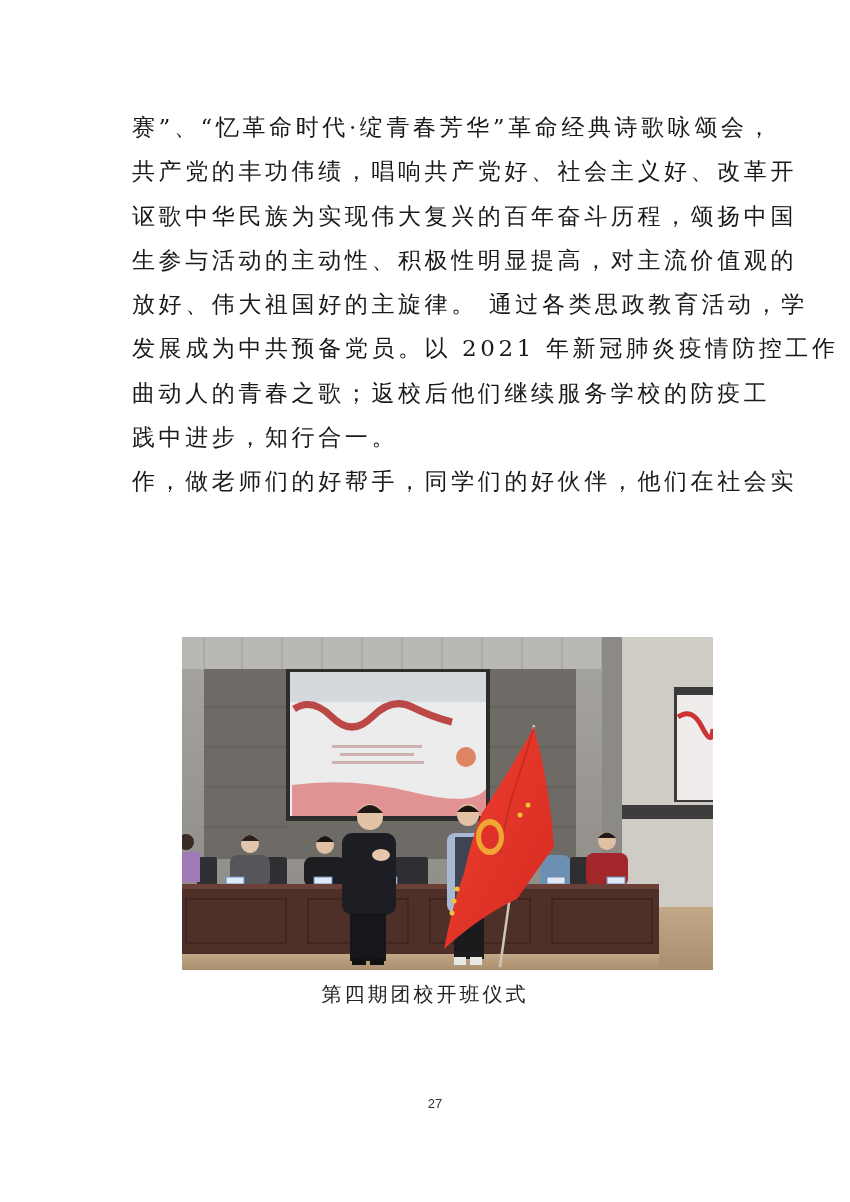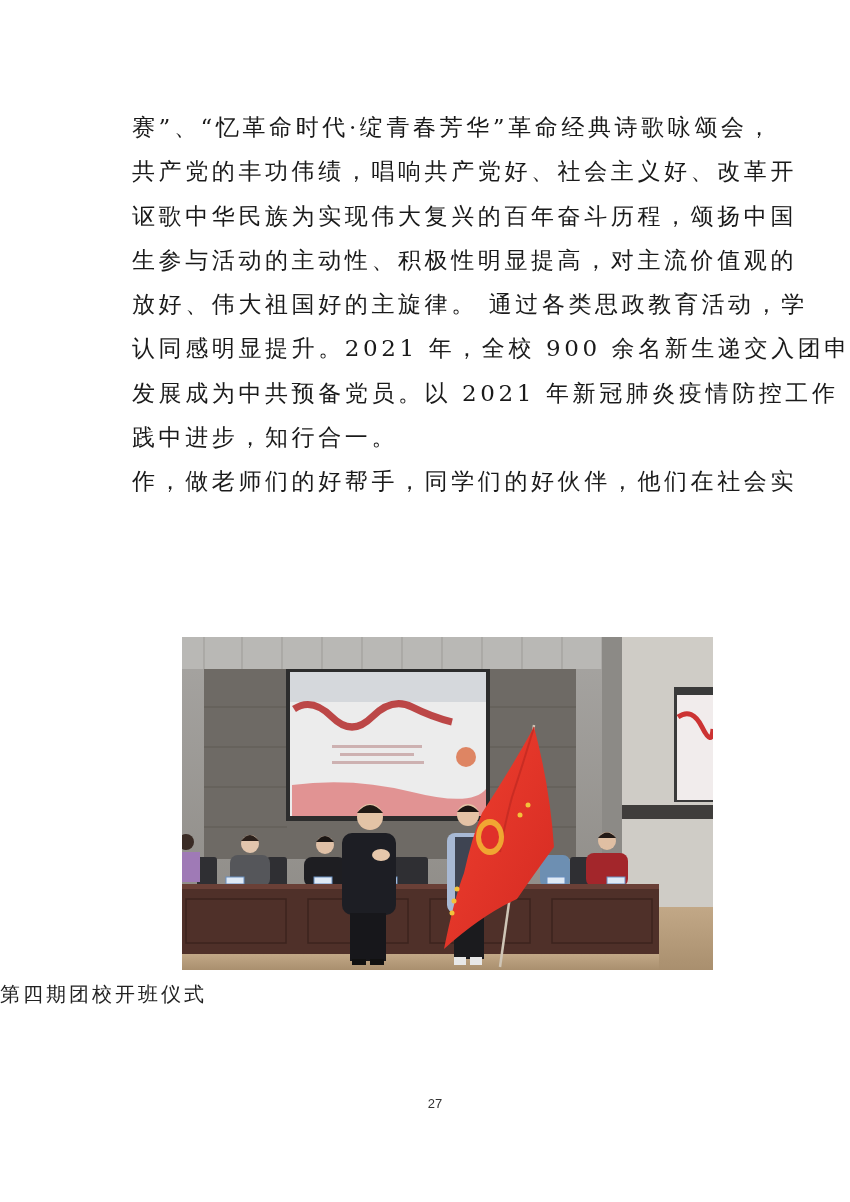--- a/index.html
+++ b/index.html
@@ -43,21 +43,21 @@
       width: 531px;
       height: 333px;
       overflow: hidden;
     }
     .figure svg { display: block; }
     .caption {
       position: absolute;
       left: 0;
       width: 850px;
       top: 981px;
-      text-align: left;
+      text-align: center;
       font-size: 20px;
       letter-spacing: 3px;
       color: #222;
     }
     .page-number {
       position: absolute;
       left: 0;
       width: 870px;
       top: 1096px;
       text-align: center;
@@ -70,22 +70,22 @@
 <body>
 
 <div class="page">
 
   <div class="body-text">
     <span class="line">赛”、“忆革命时代·绽青春芳华”革命经典诗歌咏颂会，</span>
     <span class="line">共产党的丰功伟绩，唱响共产党好、社会主义好、改革开</span>
     <span class="line">讴歌中华民族为实现伟大复兴的百年奋斗历程，颂扬中国</span>
     <span class="line">生参与活动的主动性、积极性明显提高，对主流价值观的</span>
     <span class="line">放好、伟大祖国好的主旋律。 通过各类思政教育活动，学</span>
-    <span class="line">认同感明显提升。2021 年，全校 900 余名新生递交入团申</span>
     <span class="line">发展成为中共预备党员。以 2021 年新冠肺炎疫情防控工作</span>
+    <span class="line">曲动人的青春之歌；返校后他们继续服务学校的防疫工</span>
     <span class="line">践中进步，知行合一。</span>
     <span class="line">作，做老师们的好帮手，同学们的好伙伴，他们在社会实</span>
   </div>
 
   <div class="figure">
     <svg width="531" height="333" viewBox="0 0 531 333" xmlns="http://www.w3.org/2000/svg">
       <defs>
         <linearGradient id="wallG" x1="0" y1="0" x2="0" y2="1">
           <stop offset="0" stop-color="#a7a5a2"></stop>
           <stop offset="1" stop-color="#8a8782"></stop>

